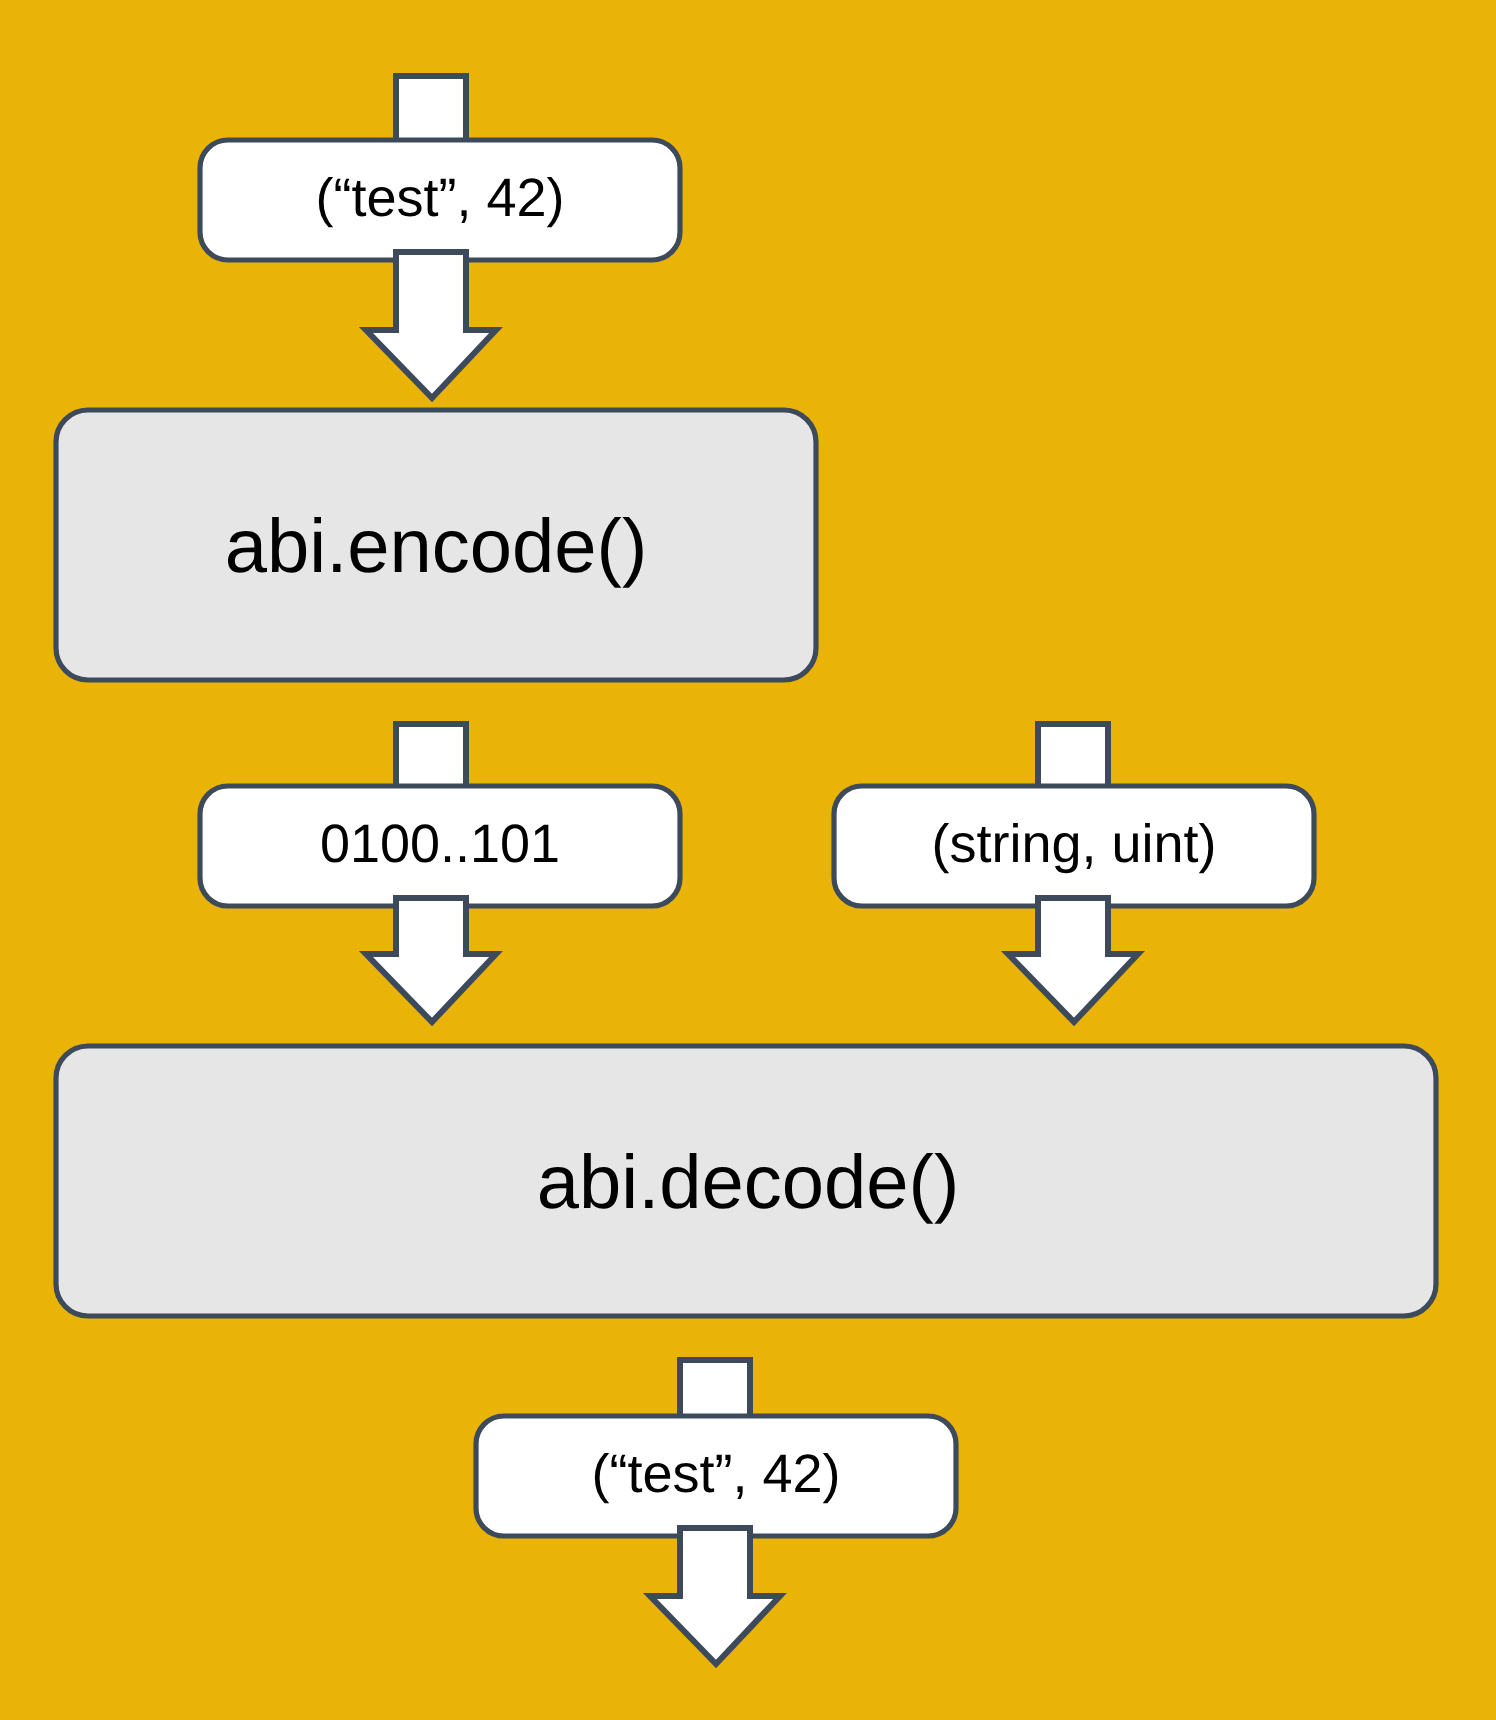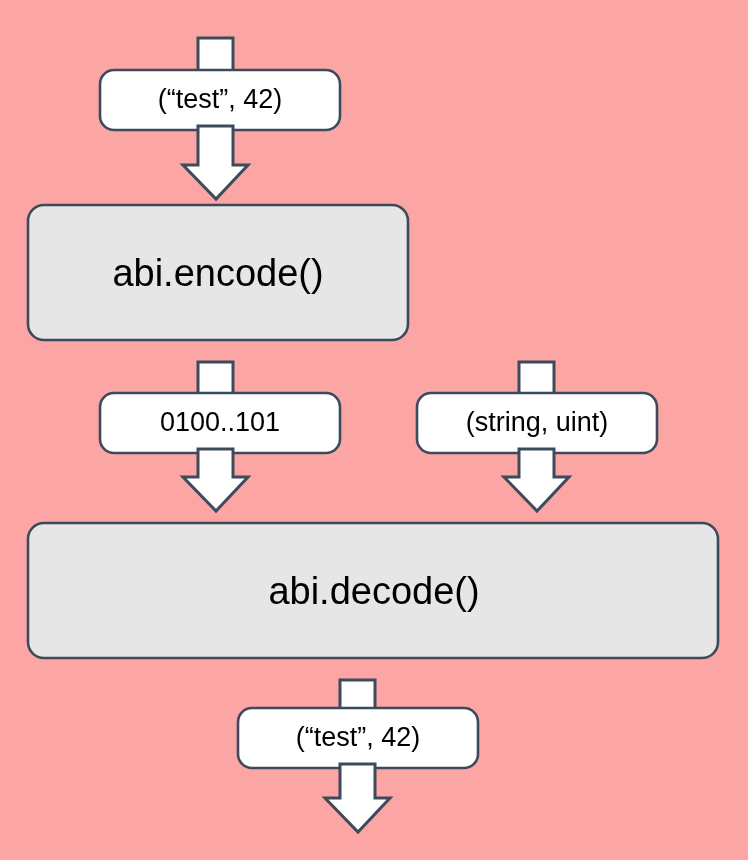--- a/index.html
+++ b/index.html
@@ -11,21 +11,21 @@
   body {
     width: 748px;
     height: 860px;
     overflow: hidden;
     font-family: "Liberation Sans", sans-serif;
   }
   #diagram-root {
     position: relative;
     width: 748px;
     height: 860px;
-    background: #fca5a5;
+    background: #eab308;
   }
   svg.flow {
     display: block;
     width: 748px;
     height: 860px;
   }
   .arrow-shape {
     fill: #ffffff;
     stroke: #3d4a5c;
     stroke-width: 3;

